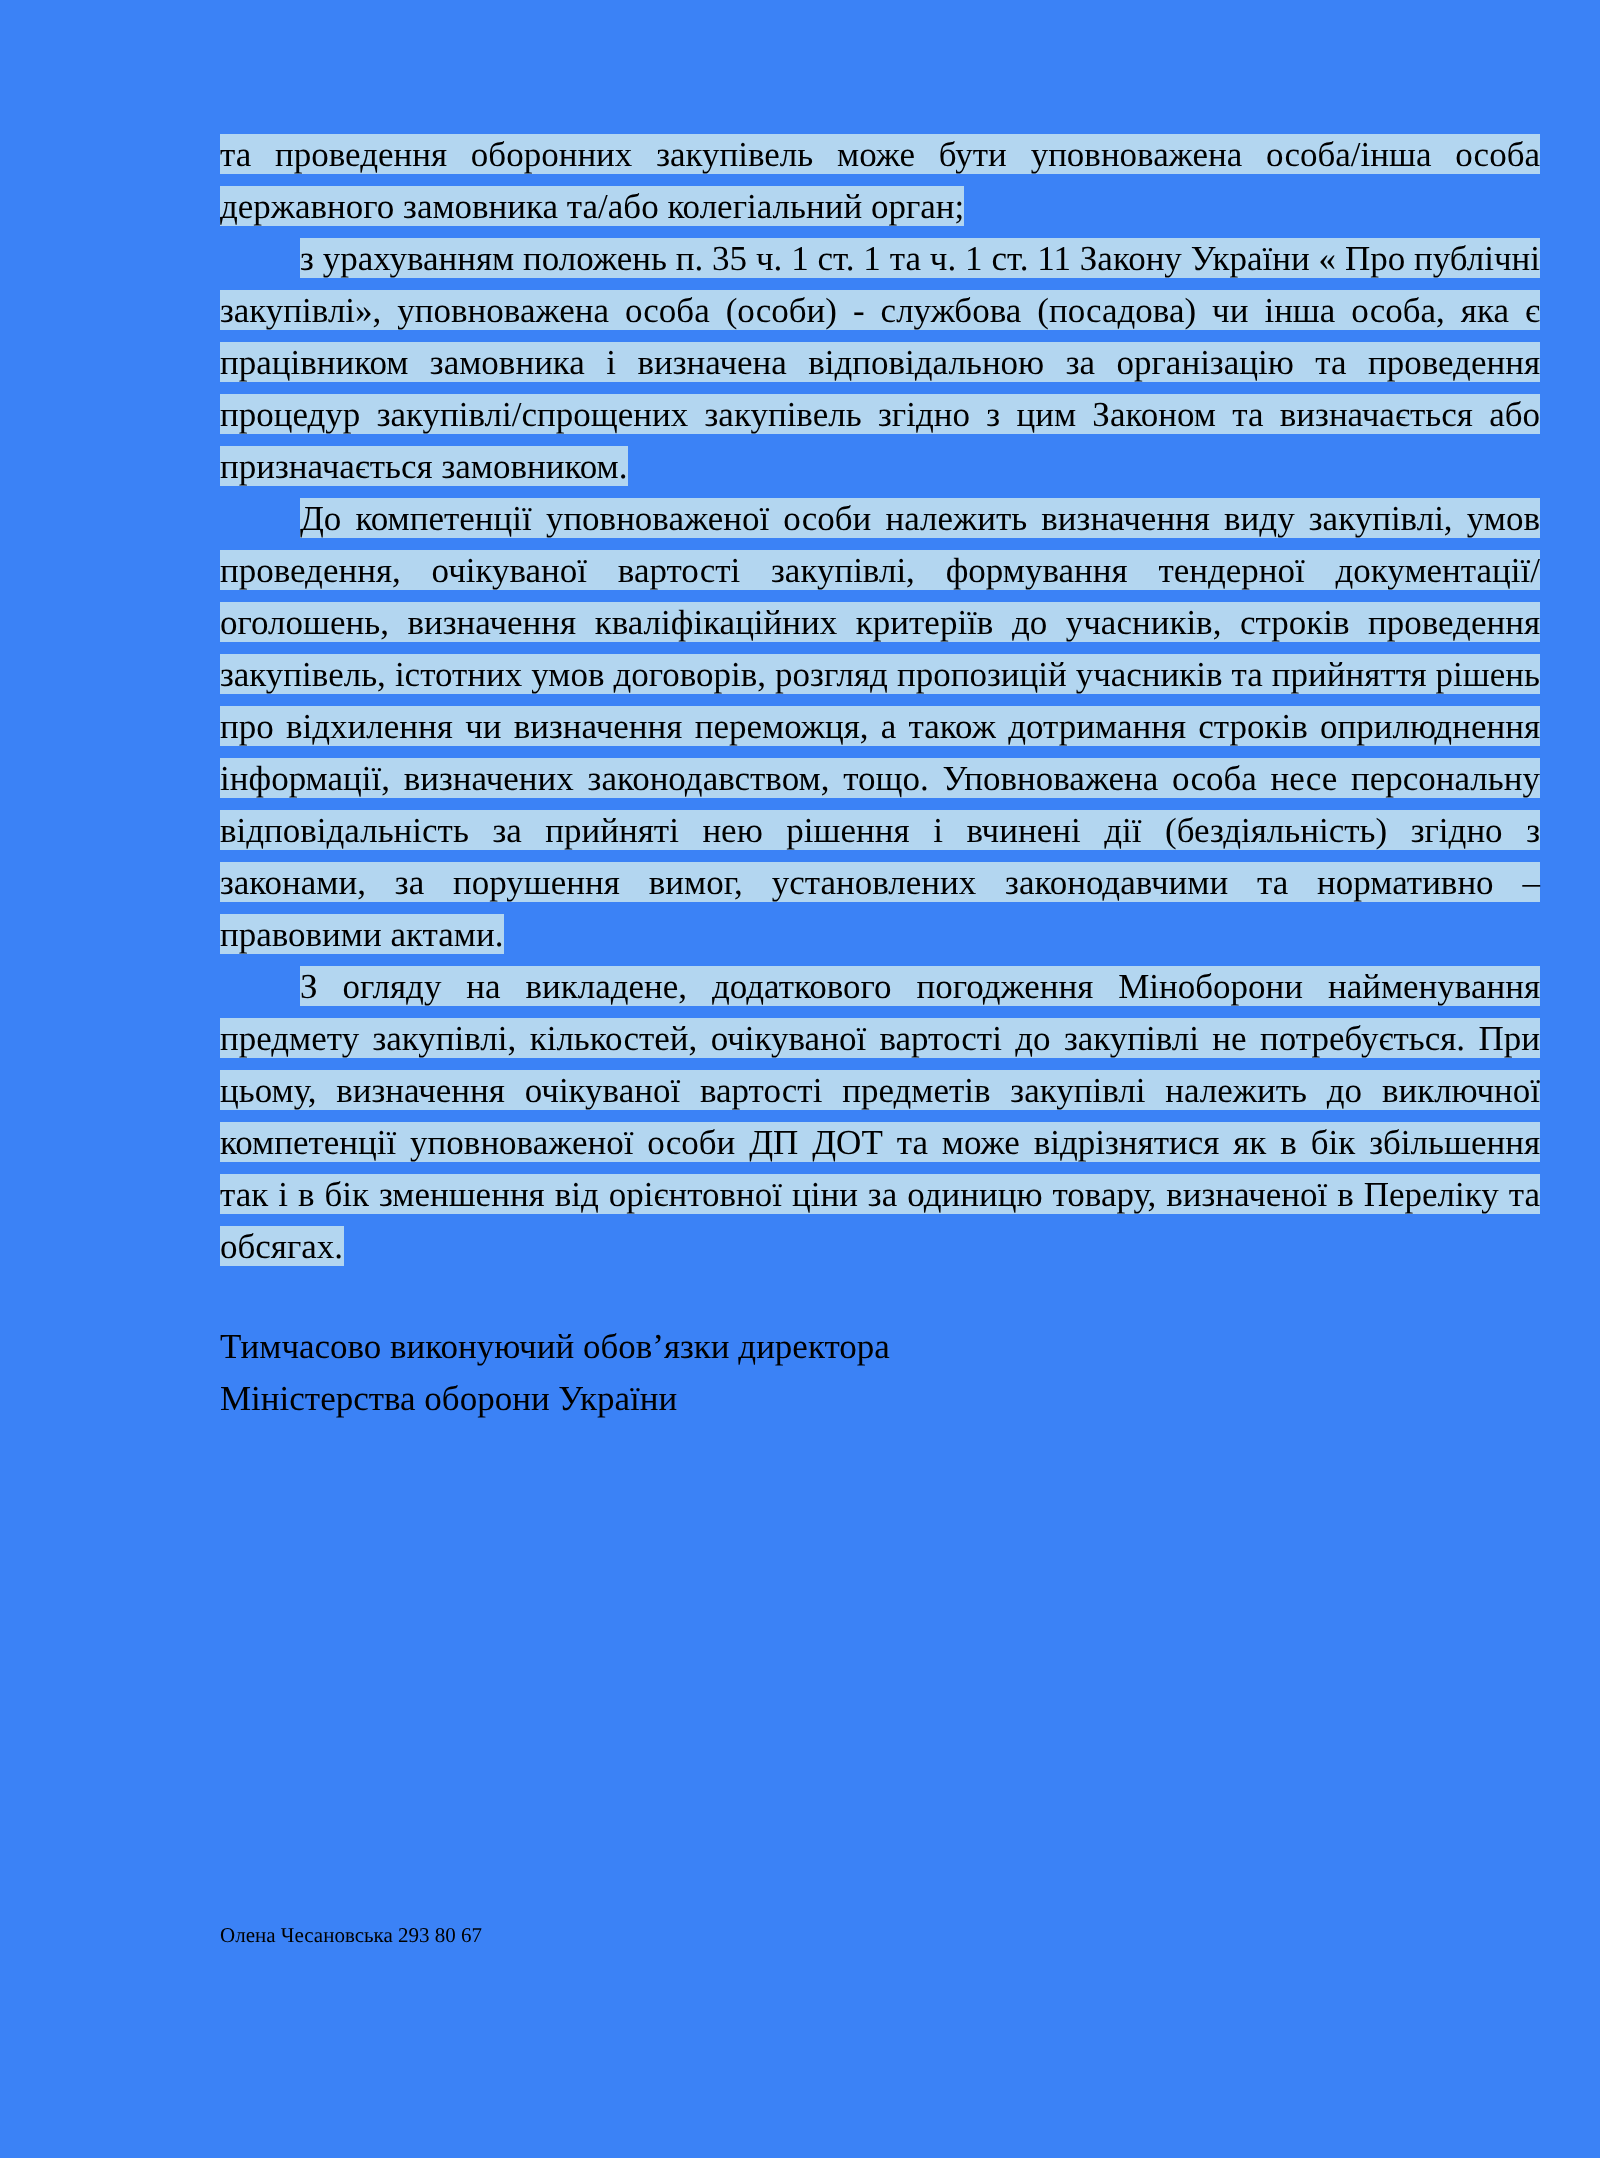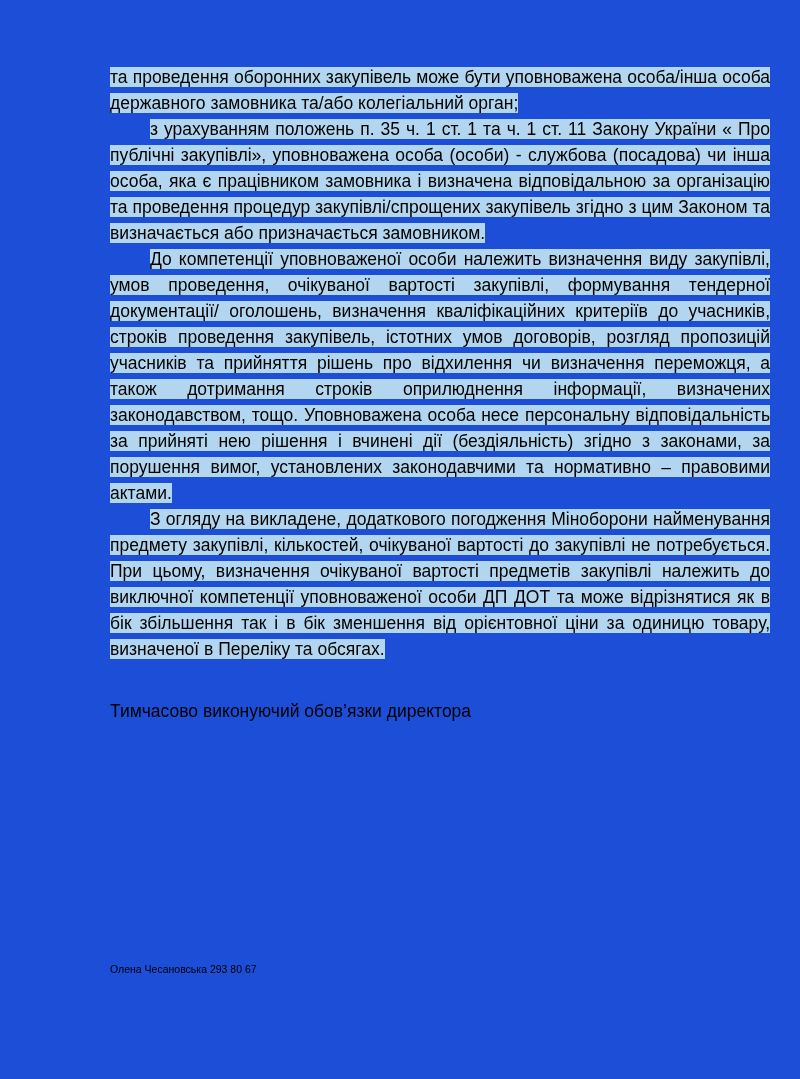--- a/index.html
+++ b/index.html
@@ -4,23 +4,23 @@
 <style>
   html, body {
     margin: 0;
     padding: 0;
     background: #ffffff;
   }
   .page {
     position: relative;
     width: 800px;
     height: 1079px;
-    background: #1d4ed8;
+    background: #3b82f6;
     color: #000000;
-    font-family: Liberation Sans, sans-serif;
+    font-family: Liberation Serif, serif;
     overflow: hidden;
   }
   .content {
     position: absolute;
     top: 64px;
     left: 110px;
     width: 660px;
   }
   .para {
     margin: 0;
@@ -38,21 +38,20 @@
   .signature {
     position: absolute;
     top: 660px;
     left: 110px;
     width: 660px;
     display: flex;
     justify-content: space-between;
     align-items: flex-start;
     font-size: 17.5px;
     line-height: 26px;
-    margin-top: 38px;
   }
   .sig-left div {
     white-space: nowrap;
   }
   .sig-right {
     white-space: nowrap;
     padding-left: 20px;
   }
   .footer-note {
     position: absolute;
@@ -74,18 +73,19 @@
     <p class="para indent"><span class="hl" style="background-color: rgb(179, 214, 240);">з урахуванням положень п. 35  ч. 1 ст. 1 та ч. 1 ст. 11 Закону України « Про публічні закупівлі», уповноважена особа (особи) - службова (посадова) чи інша особа, яка є працівником замовника і визначена відповідальною за організацію та проведення процедур закупівлі/спрощених закупівель згідно з цим Законом та визначається або призначається замовником.</span></p>
 
     <p class="para indent"><span class="hl" style="background-color: rgb(179, 214, 240);">До компетенції  уповноваженої особи належить визначення виду закупівлі, умов проведення, очікуваної вартості закупівлі, формування тендерної документації/ оголошень, визначення кваліфікаційних критеріїв до учасників, строків проведення закупівель, істотних умов договорів, розгляд пропозицій учасників та прийняття рішень про відхилення чи визначення переможця, а також дотримання строків оприлюднення інформації, визначених законодавством, тощо. Уповноважена особа несе персональну відповідальність за прийняті нею рішення і вчинені дії (бездіяльність) згідно з законами, за порушення вимог, установлених законодавчими та нормативно – правовими актами.</span></p>
 
     <p class="para indent"><span class="hl" style="background-color: rgb(179, 214, 240);">З огляду на викладене, додаткового погодження Міноборони найменування предмету закупівлі, кількостей, очікуваної вартості до закупівлі не потребується. При цьому, визначення очікуваної вартості предметів закупівлі належить до виключної компетенції уповноваженої особи ДП ДОТ та може відрізнятися як в бік збільшення так і в бік зменшення від орієнтовної ціни за одиницю товару, визначеної в Переліку та обсягах.</span></p>
   </div>
 
   <div class="signature">
     <div class="sig-left">
       <div>Тимчасово виконуючий обов’язки директора</div>
+      <div>Міністерства оборони України</div>
     </div>
   </div>
 
   <div class="footer-note">Олена Чесановська 293 80 67</div>
 
 </div>
 
 </body></html>

